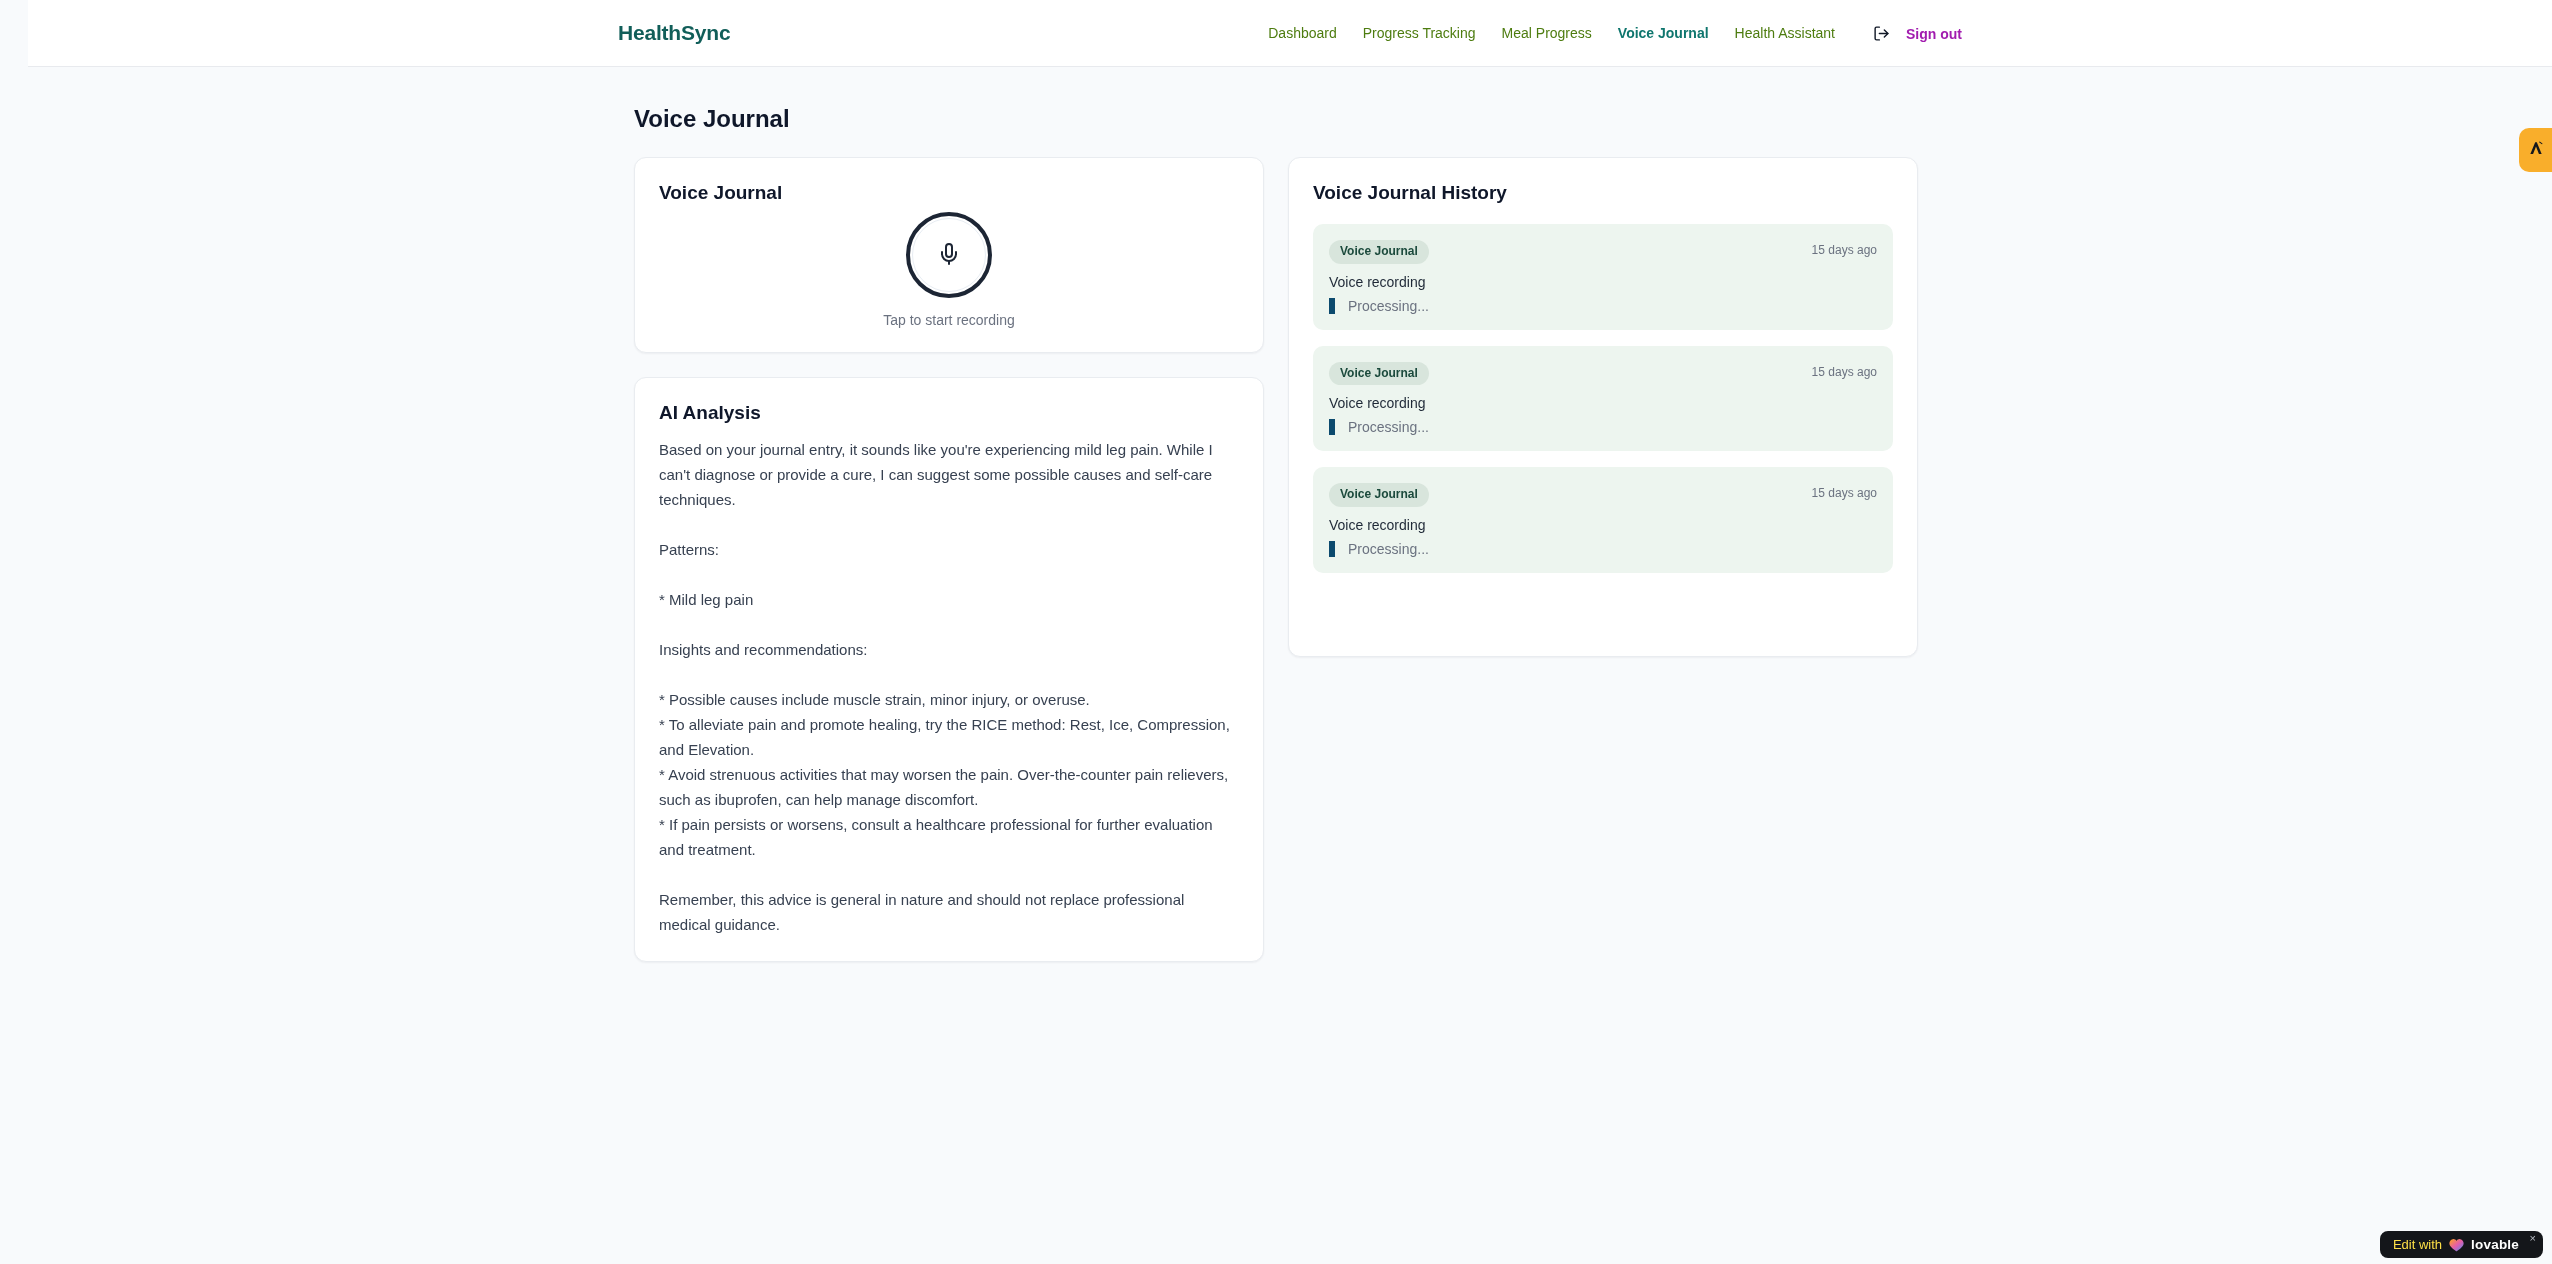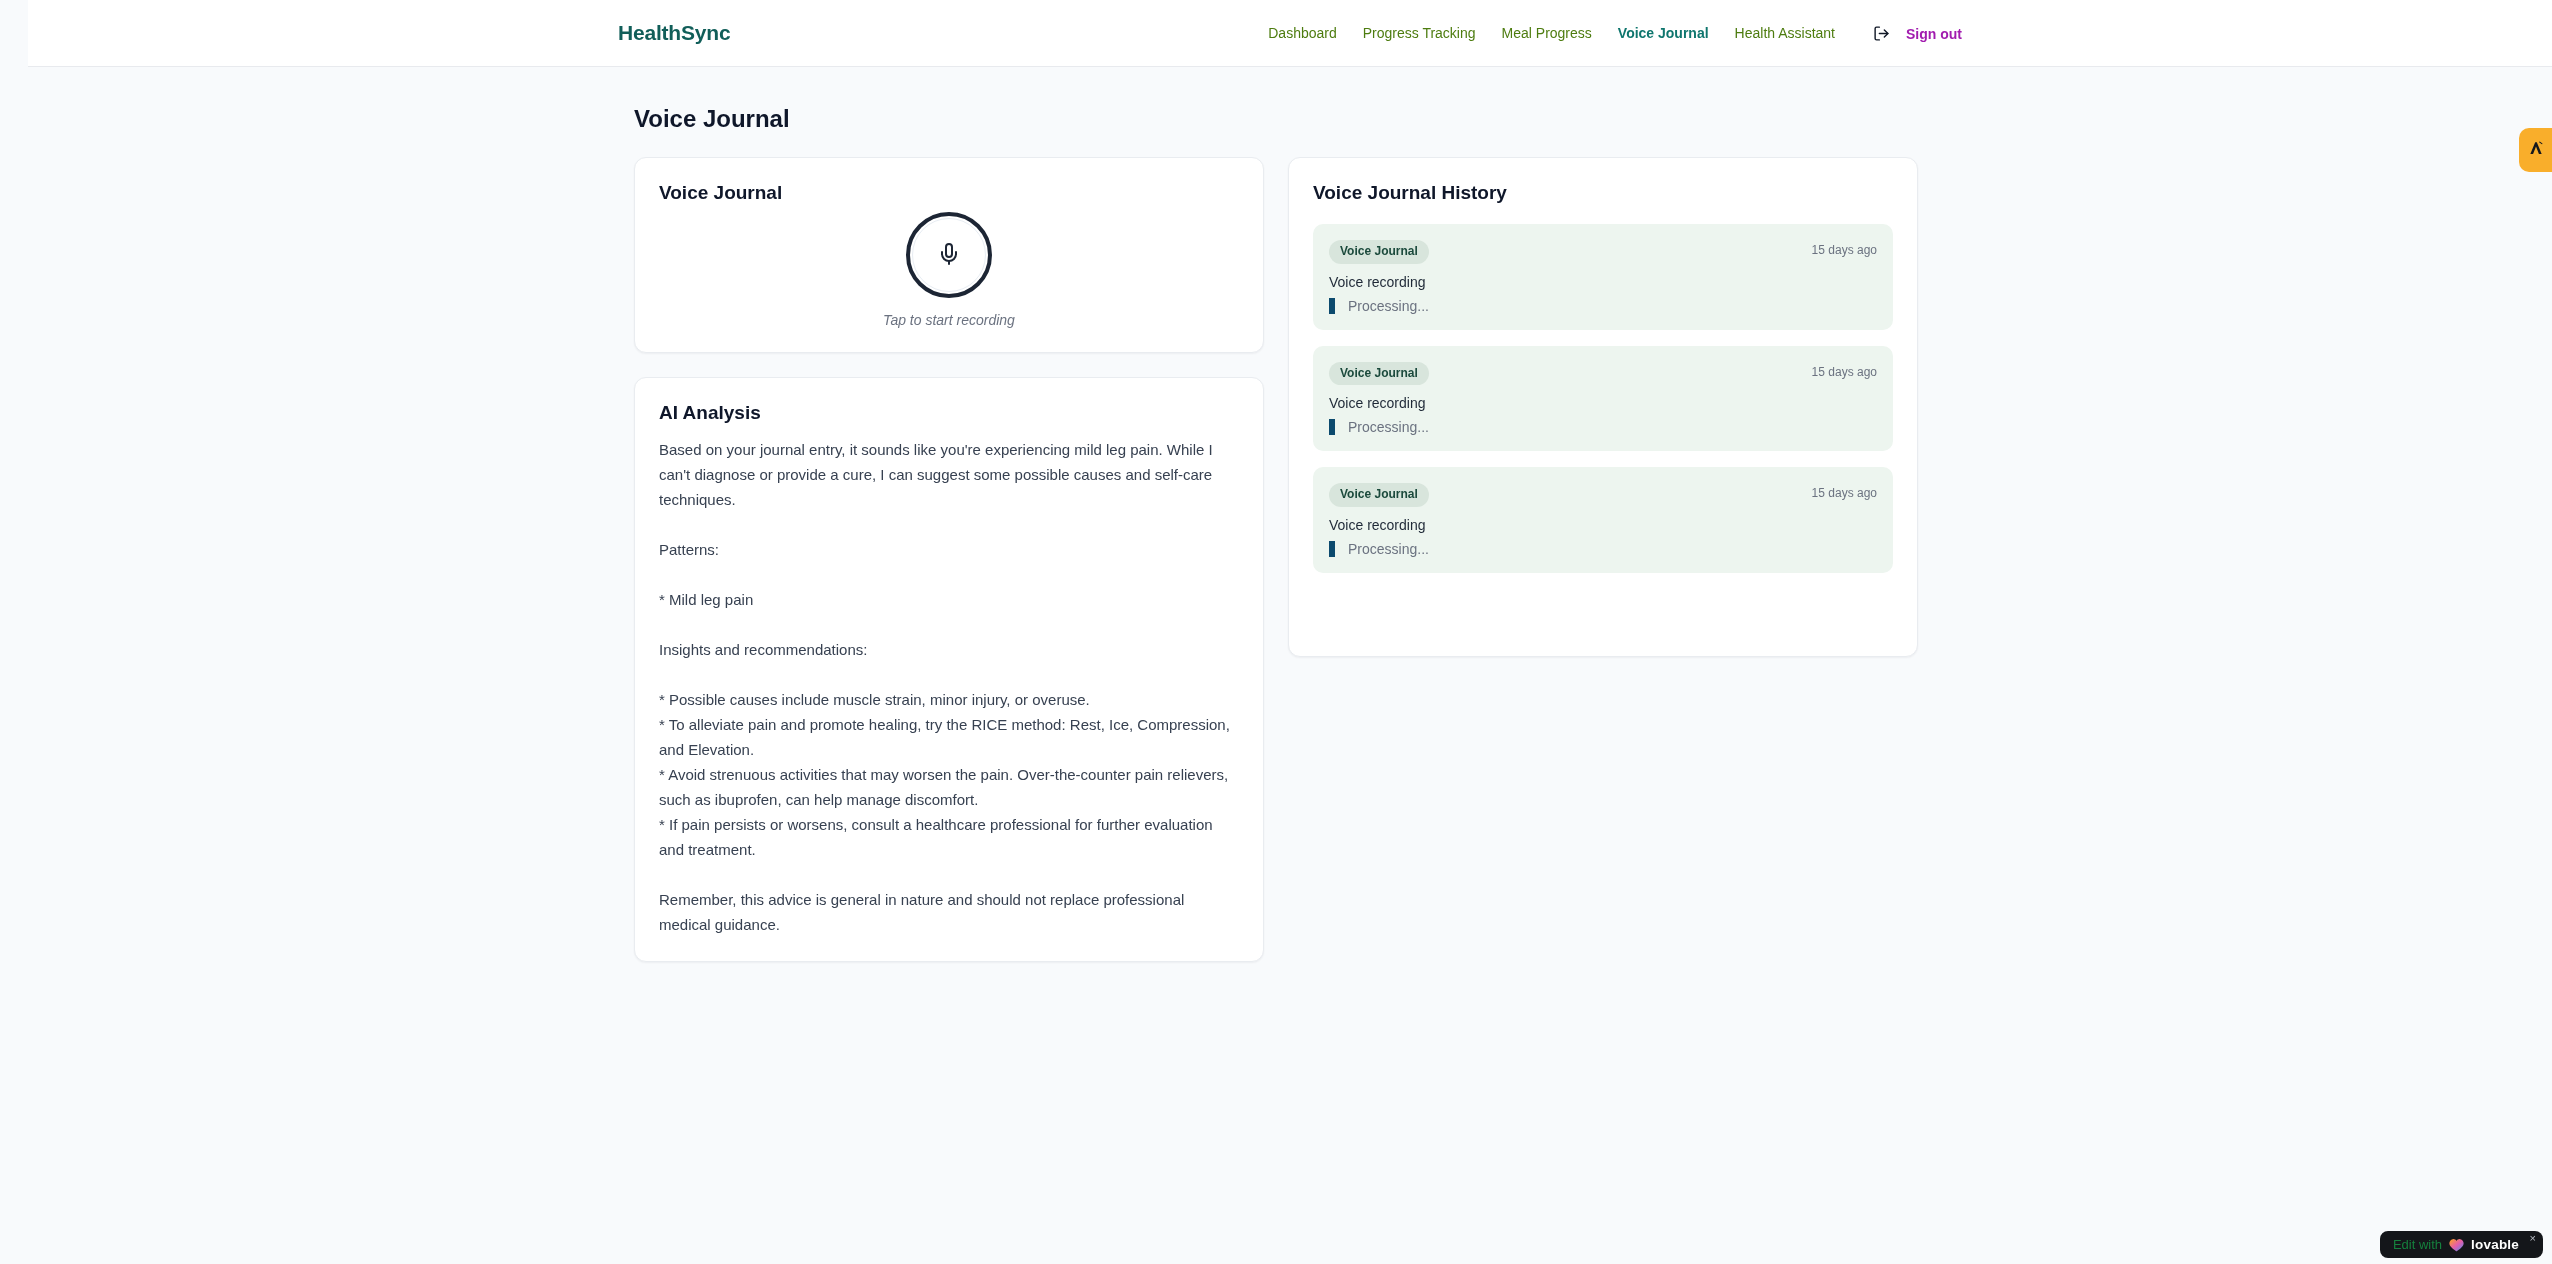--- a/index.html
+++ b/index.html
@@ -46,21 +46,21 @@
   .card {
     background:#ffffff;
     border:1px solid #e9ecf0;
     border-radius:12px;
     padding:24px;
     box-shadow:0 1px 2px rgba(16,24,40,.05);
   }
   .card-title { font-size:19px; font-weight:600; color:#0f172a; }
 
   
-  .mic-area { display:flex; flex-direction:column; align-items:center; padding-top:8px;font-style:italic; }
+  .mic-area { display:flex; flex-direction:column; align-items:center; padding-top:8px; }
   .mic-button {
     width:86px; height:86px; border-radius:50%;
     border:4px solid #1c2534; background:#ffffff;
     display:flex; align-items:center; justify-content:center;
     position:relative; cursor:pointer;
   }
   .mic-button::after {
     content:""; position:absolute; inset:2px;
     border:1px solid #e8edf3; border-radius:50%;
   }
@@ -102,21 +102,21 @@
     border-radius:10px 0 0 10px;
     display:flex; align-items:center; justify-content:center;
     cursor:pointer;
   }
   .edit-badge {
     position:absolute; right:9px; bottom:6px; height:27px;
     background:#14161a; border-radius:8px;
     display:flex; align-items:center; gap:7px;
     padding:0 24px 0 13px; cursor:pointer;
   }
-  .edit-badge .prefix { font-size:13px; color:#15803d; }
+  .edit-badge .prefix { font-size:13px; color:#fde047; }
   .edit-badge .brand  { font-size:13.5px; font-weight:700; color:#ffffff; letter-spacing:.2px; }
   .edit-badge .close {
     position:absolute; top:2px; right:7px;
     font-size:11px; color:#b9bec6; line-height:1;
   }
 </style>
 </head>
 <body>
 
 <header class="header">

